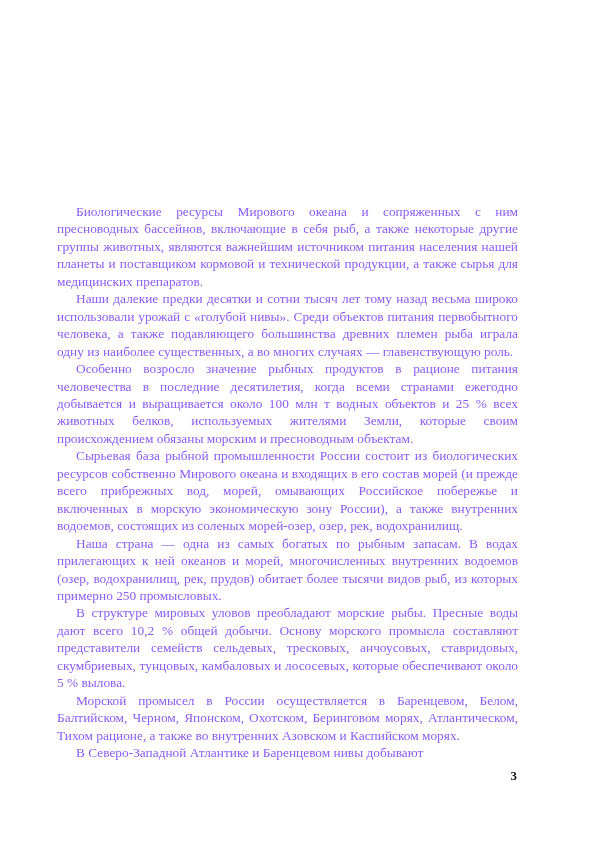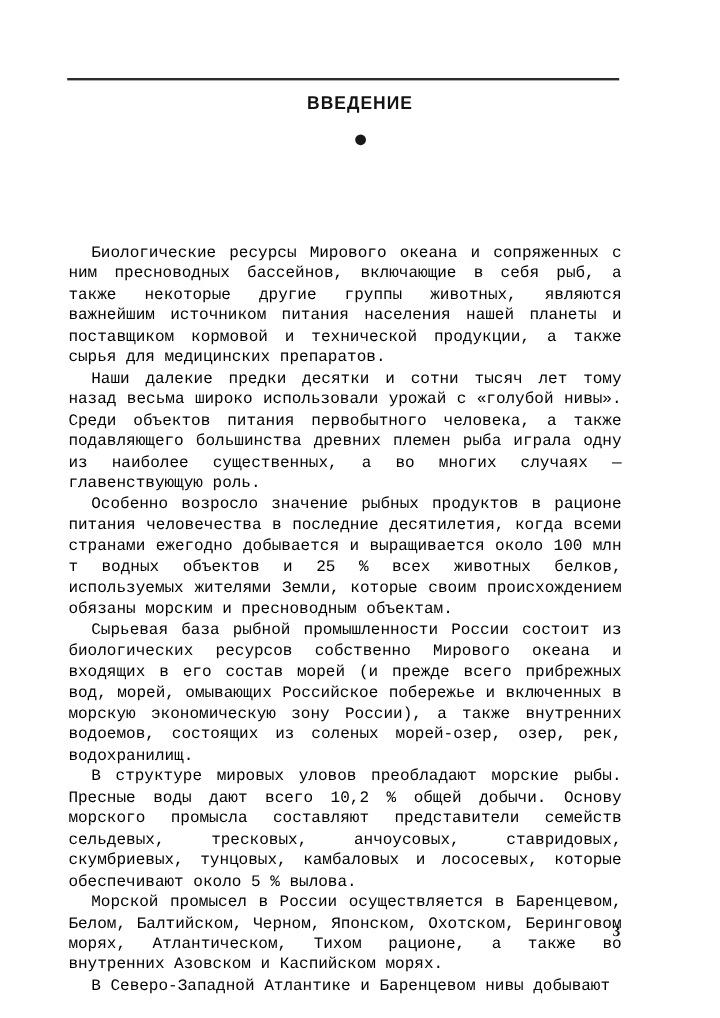--- a/index.html
+++ b/index.html
@@ -74,22 +74,21 @@
   .body-text {
     position: absolute;
     left: 57px;
     top: 203px;
     width: 461px;
     font-size: 13.35px;
     line-height: 17.45px;
     text-align: justify;
     text-justify: inter-word;
     hyphens: manual;
-    color: #000000;
-    font-family: Liberation Mono, monospace;
+    color: #8b5cf6;
   }
 
   .body-text p {
     margin: 0;
     text-indent: 19px;
   }
 
   .body-text p:last-child {
     text-align: justify;
   }
@@ -105,31 +104,27 @@
     font-weight: bold;
     font-size: 13px;
     color: #161616;
   }
 </style>
 </head>
 <body>
 
 <div class="page">
 
-  <div class="header-zone">
-    <div class="head-rule"></div>
-    <div class="page-title">ВВЕДЕНИЕ</div>
-    <div class="title-dot"></div>
-  </div>
 
   <div class="body-text">
     <p>Биологические ресурсы Мирового океана и сопряженных с ним пресноводных бассейнов, включающие в себя рыб, а также некоторые другие группы животных, являются важнейшим источником питания населения нашей планеты и поставщиком кормовой и технической продукции, а также сырья для медицинских препаратов.</p>
     <p>Наши далекие предки десятки и сотни тысяч лет тому назад весьма широко использовали урожай с «голубой нивы». Среди объектов питания первобытного человека, а также подавляющего большинства древних племен рыба играла одну из наиболее существенных, а во многих случаях — главенствующую роль.</p>
     <p>Особенно возросло значение рыбных продуктов в рационе питания человечества в последние десятилетия, когда всеми странами ежегодно добывается и выращивается около 100 млн т водных объектов и 25 % всех животных белков, используемых жителями Земли, которые своим происхождением обязаны морским и пресноводным объектам.</p>
     <p>Сырьевая база рыбной промышленности России состоит из биологических ресурсов собственно Мирового океана и входящих в его состав морей (и прежде всего прибрежных вод, морей, омывающих Российское побережье и включенных в морскую экономическую зону России), а также внутренних водоемов, состоящих из соленых морей-озер, озер, рек, водохранилищ.</p>
+    <p>Наша страна — одна из самых богатых по рыбным запасам. В водах прилегающих к ней океанов и морей, многочисленных внутренних водоемов (озер, водохранилищ, рек, прудов) обитает более тысячи видов рыб, из которых примерно 250 промысловых.</p>
     <p>В структуре мировых уловов преобладают морские рыбы. Пресные воды дают всего 10,2 % общей добычи. Основу морского промысла составляют представители семейств сельдевых, тресковых, анчоусовых, ставридовых, скумбриевых, тунцовых, камбаловых и лососевых, которые обеспечивают около 5 % вылова.</p>
     <p>Морской промысел в России осуществляется в Баренцевом, Белом, Балтийском, Черном, Японском, Охотском, Беринговом морях, Атлантическом, Тихом рационе, а также во внутренних Азовском и Каспийском морях.</p>
     <p>В Северо-Западной Атлантике и Баренцевом нивы добывают</p>
   </div>
 
   <div class="folio">3</div>
 
 </div>
 
 </body></html>

